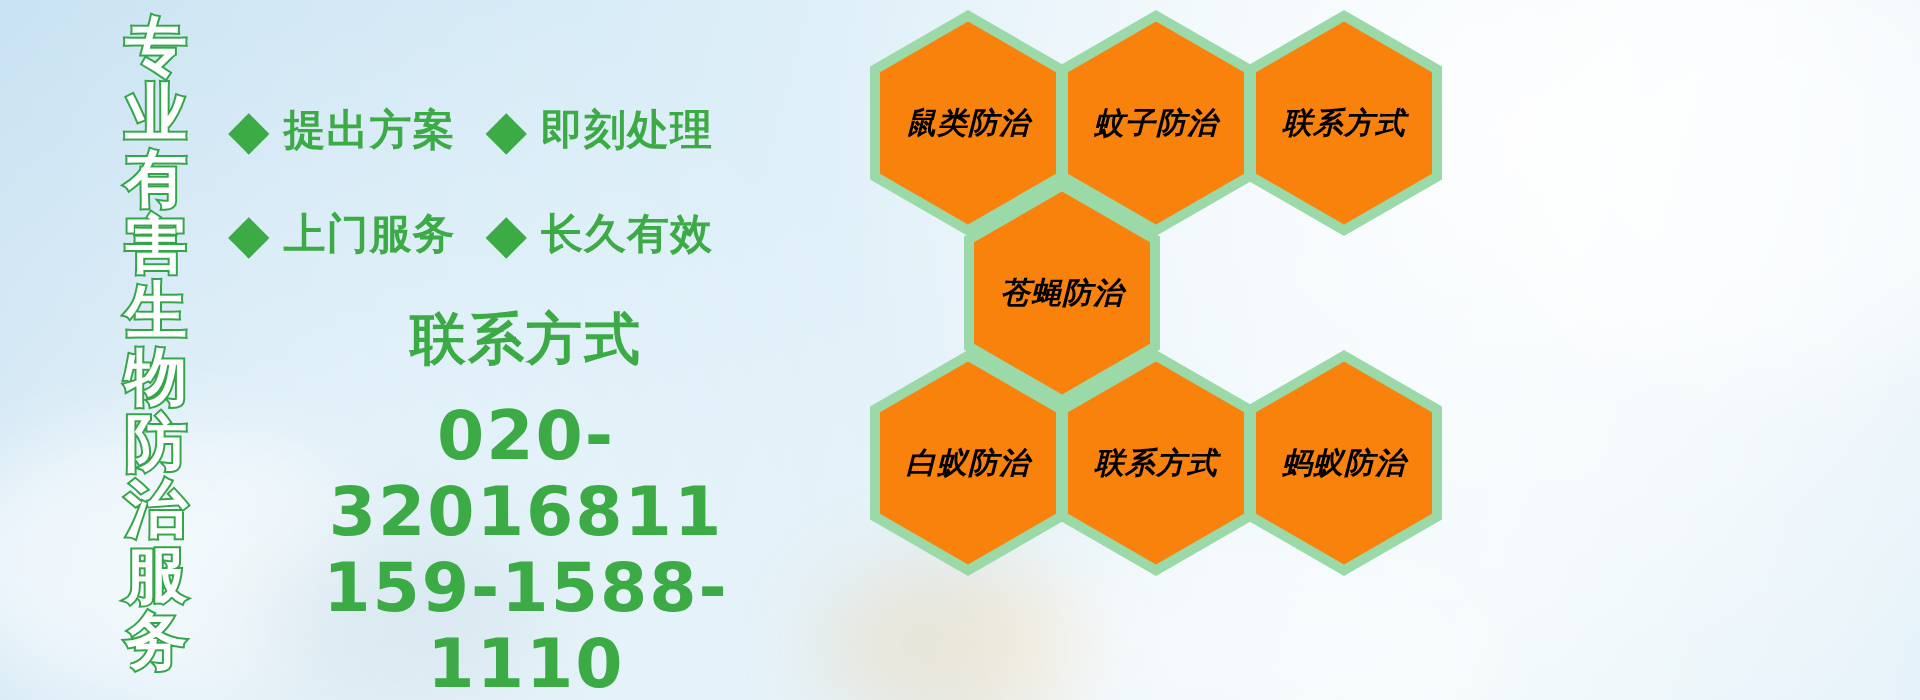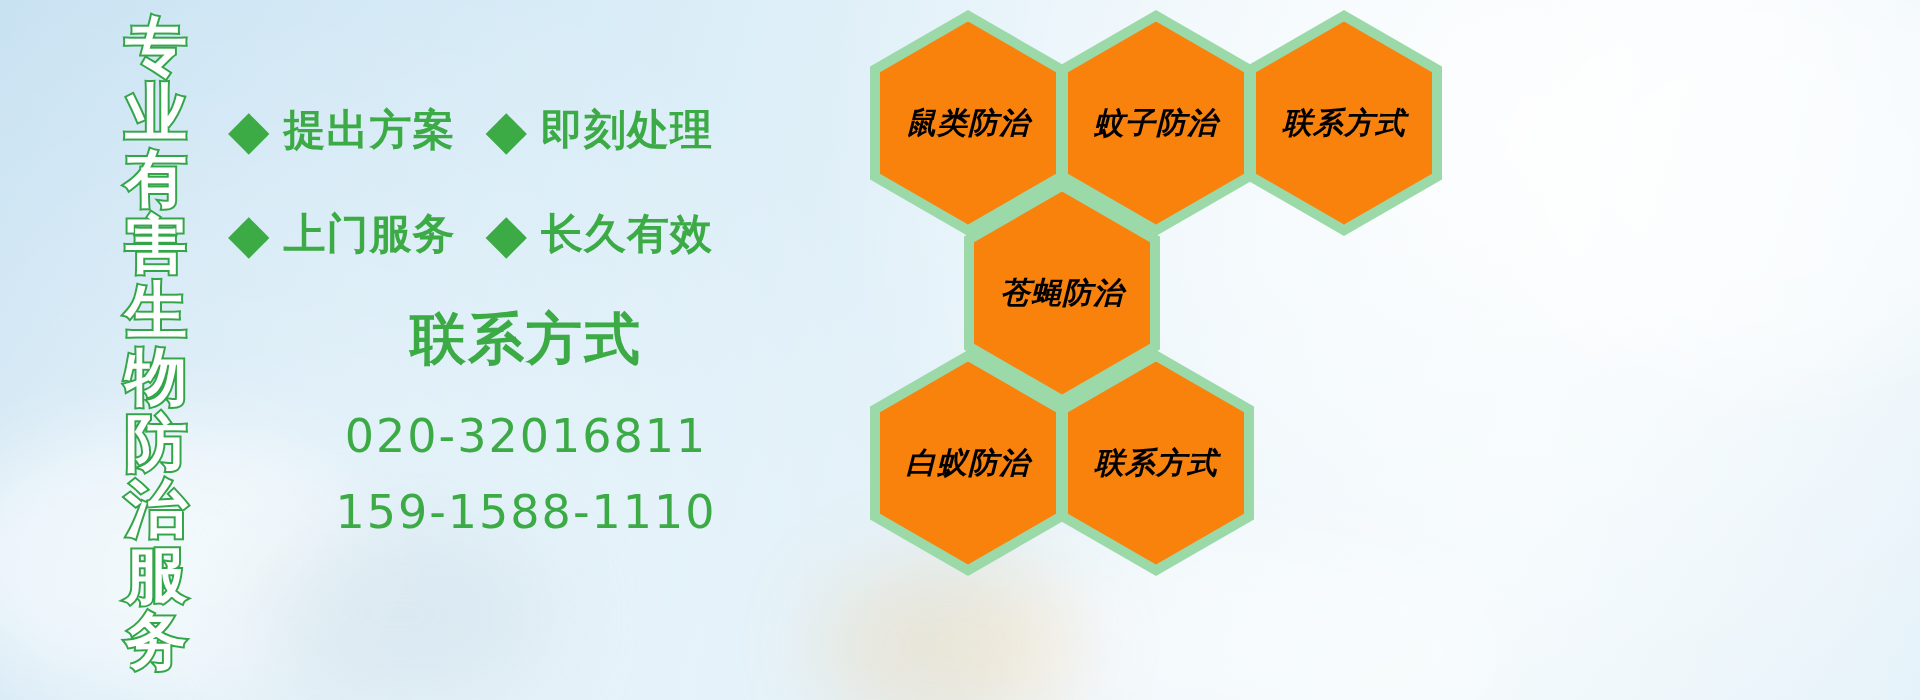--- a/index.html
+++ b/index.html
@@ -66,22 +66,22 @@
   #contact-block{
     position:absolute;left:246px;top:312px;width:560px;z-index:5;
     text-align:center;
   }
   #contact-title{
     color:#3cab46;font-size:56px;line-height:62px;font-weight:bold;
     letter-spacing:2px;margin-bottom:24px;
     font-family:Liberation Mono, monospace;
   }
   .phone{
-    color:#3cab46;font-size:46px;line-height:76px;
-    letter-spacing:2px;font-weight:normal;
+    color:#3cab46;font-size:68px;line-height:76px;
+    letter-spacing:2px;font-weight:bold;
     font-family:"DejaVu Sans","Liberation Sans",sans-serif;
   }
 
   
   #honeycomb{
     position:absolute;left:862px;top:2px;width:600px;height:560px;z-index:6;
   }
   .hex{
     position:absolute;width:196px;height:226px;
     -webkit-clip-path:polygon(50% 0%,100% 25%,100% 75%,50% 100%,0% 75%,0% 25%);
@@ -176,16 +176,21 @@
     <div class="hex" style="left:8px;top:348px;">
       <div class="inner">
         <span class="hlabel">白蚁防治</span>
       </div>
     </div>
     <div class="hex" style="left:196px;top:348px;">
       <div class="inner">
         <span class="hlabel">联系方式</span>
       </div>
     </div>
+    <div class="hex" style="left:384px;top:348px;">
+      <div class="inner">
+        <span class="hlabel">蚂蚁防治</span>
+      </div>
+    </div>
 
   </div>
 
 </div>
 
 </body></html>

